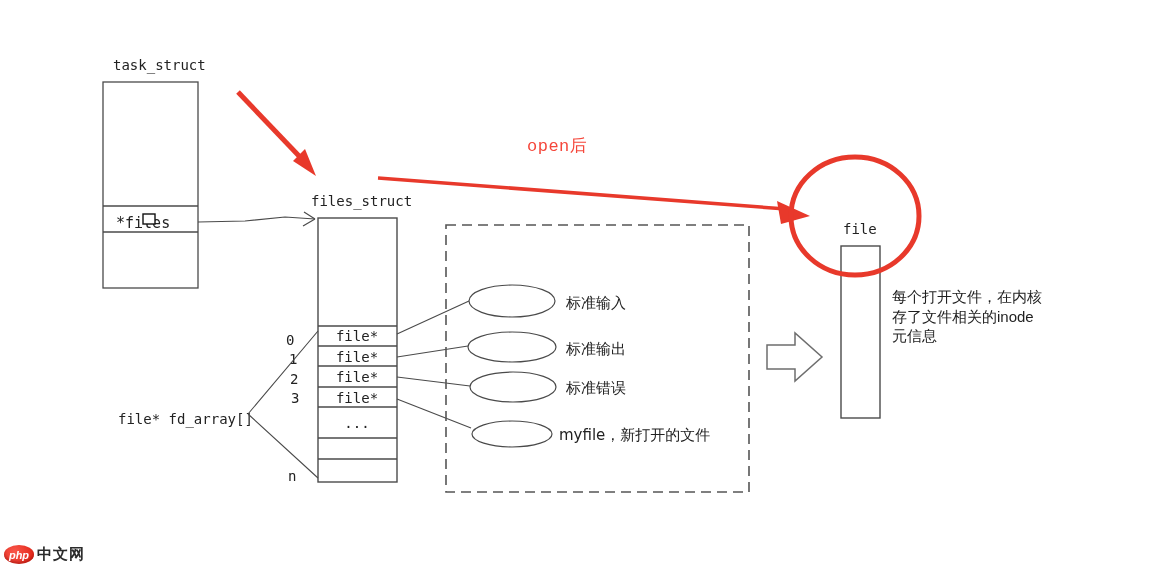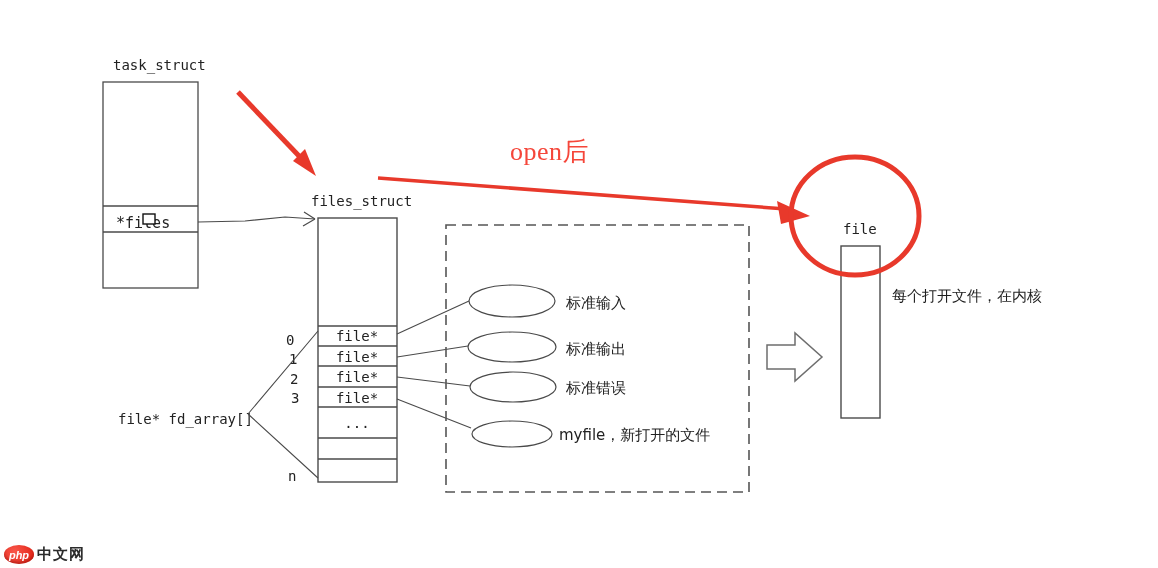--- a/index.html
+++ b/index.html
@@ -2,24 +2,24 @@
 <html><head>
 <meta charset="utf-8">
 <style>
   html,body{margin:0;padding:0;background:#fff;}
   .canvas{position:relative;width:1158px;height:568px;background:#ffffff;overflow:hidden;
           font-family:"DejaVu Sans",sans-serif;}
   svg{position:absolute;left:0;top:0;}
   svg text{fill:#222;}
   .mono{font-family:"DejaVu Sans Mono","DejaVu Sans",monospace;}
   .sans{font-family:"DejaVu Sans","Liberation Sans",sans-serif;}
-  .open-label{position:absolute;left:510px;top:134px;font-size:26px;color:#f5463a;
-              font-family:Liberation Serif, serif;letter-spacing:0.5px;}
+  .open-label{position:absolute;left:527px;top:134px;font-size:17px;color:#f5463a;
+              font-family:Liberation Mono, monospace;letter-spacing:0.5px;}
   .note{position:absolute;left:892px;top:287px;width:180px;font-size:15px;line-height:19.5px;
-        color:#1e1e1e;font-family:Liberation Serif, serif;}
+        color:#1e1e1e;font-family:Liberation Sans, sans-serif;}
   .note div{white-space:nowrap;}
   .footer-logo{position:absolute;left:4px;top:545px;display:flex;align-items:flex-end;gap:3px;}
   .logo-oval{width:30px;height:19px;background:radial-gradient(circle at 35% 35%,#f9564a,#e01f10);
              border-radius:50%;display:flex;align-items:center;justify-content:center;
              color:#fff;font-size:11px;font-weight:bold;font-style:italic;
              font-family:"Liberation Sans",sans-serif;box-shadow:inset 0 -2px 3px rgba(120,0,0,.4);}
   .logo-text{font-size:15px;font-weight:bold;color:#2b2b2b;
              font-family:Liberation Serif, serif;letter-spacing:1px;}
 </style>
 </head>
@@ -111,20 +111,22 @@
       <polygon points="810,216 777,201 781,224" fill="#e8392b"></polygon>
 
       <ellipse cx="855" cy="216" rx="64" ry="59" fill="none" stroke="#e8392b" stroke-width="5"></ellipse>
     </g>
   </svg>
 
   <div class="open-label">open后</div>
 
   <div class="note">
     <div>每个打开文件，在内核</div>
+    <div>存了文件相关的inode</div>
+    <div>元信息</div>
   </div>
 
   <div class="footer-logo">
     <span class="logo-oval">php</span>
     <span class="logo-text">中文网</span>
   </div>
 
 </div>
 
 </body></html>

